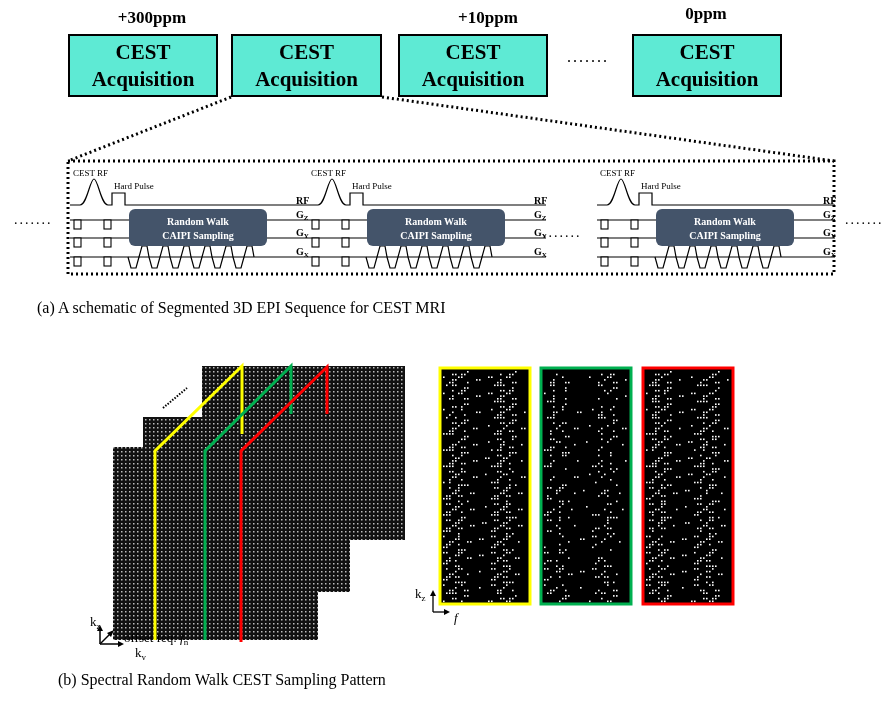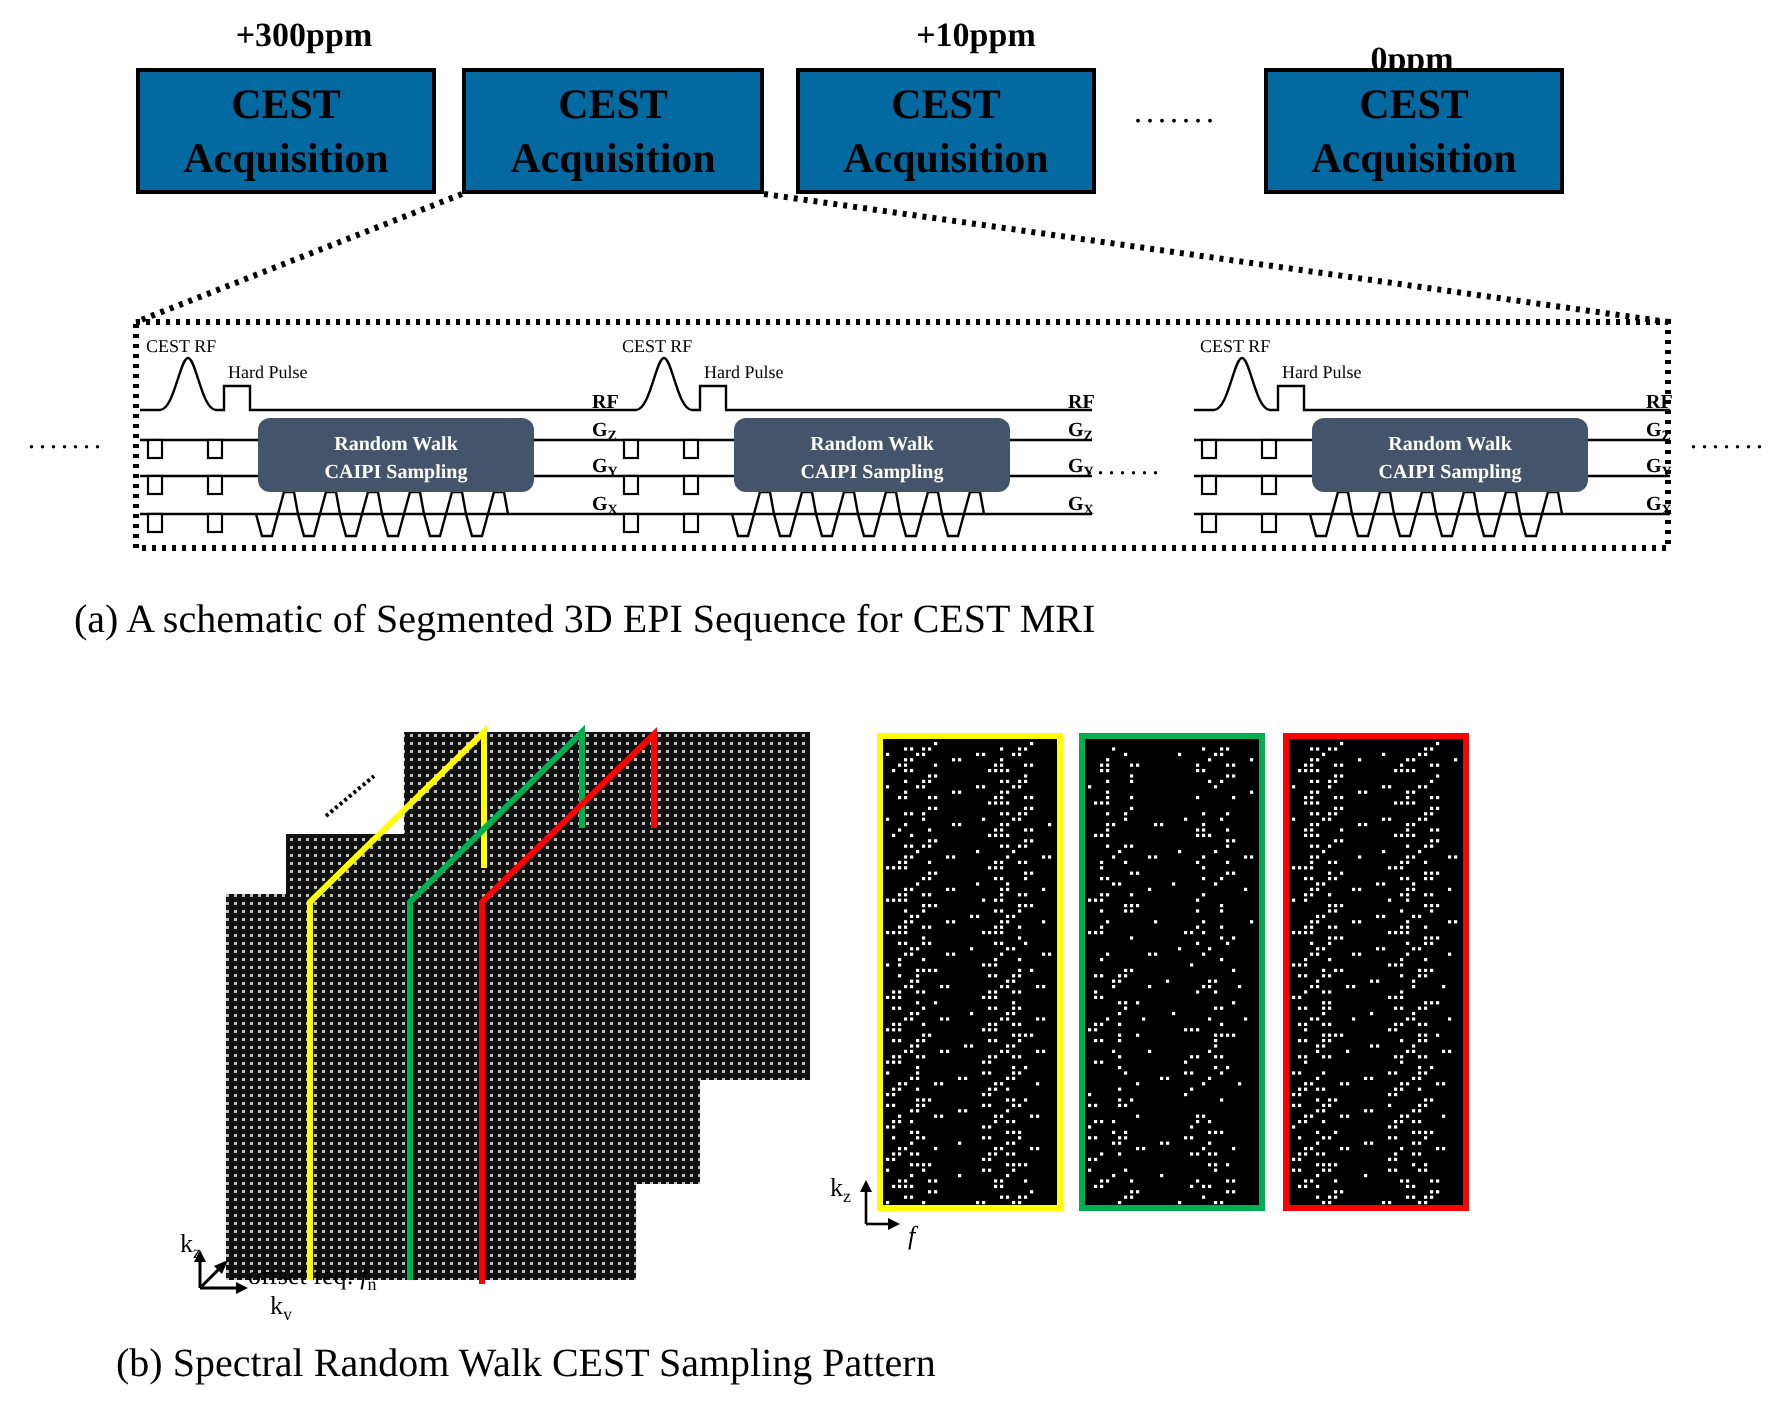--- a/index.html
+++ b/index.html
@@ -1,23 +1,23 @@
 <!DOCTYPE html>
 <html><head>
 <meta charset="utf-8">
 <style>
   html, body { margin: 0; padding: 0; background: #ffffff; }
   body { width: 889px; height: 703px; position: relative; overflow: hidden;
          font-family: "Liberation Serif", "DejaVu Serif", serif; color: #000; }
   .abs { position: absolute; }
   .ppm-label { font-size: 17px; text-align: center; width: 160px; font-weight: bold; }
-  .cest-box { border: 2.5px solid #000; box-sizing: border-box; background: #0369a1;
+  .cest-box { border: 2.5px solid #000; box-sizing: border-box; background: #5eead4;
               display: flex; flex-direction: column; align-items: center; justify-content: center;
               font-weight: bold; font-size: 21px; line-height: 27px; }
-  .caption { font-size: 20px; }
+  .caption { font-size: 16px; }
   .dots-text { font-size: 16px; letter-spacing: 2px; }
   svg text { font-family: "Liberation Serif", "DejaVu Serif", serif; }
 </style>
 </head>
 <body>
 
 <div>
   <div class="abs ppm-label" style="left:72px; top:8px;">+300ppm</div>
   <div class="abs cest-box" style="left:68px; top:34px; width:150px; height:63px;">
     <span>CEST</span>
@@ -31,21 +31,21 @@
   </div>
 
   <div class="abs ppm-label" style="left:408px; top:8px;">+10ppm</div>
   <div class="abs cest-box" style="left:398px; top:34px; width:150px; height:63px;">
     <span>CEST</span>
     <span>Acquisition</span>
   </div>
 
   <div class="abs dots-text" style="left:567px; top:48px;">.......</div>
 
-  <div class="abs ppm-label" style="left:626px; top:20px;">0ppm</div>
+  <div class="abs ppm-label" style="left:626px; top:4px;">0ppm</div>
   <div class="abs cest-box" style="left:632px; top:34px; width:150px; height:63px;">
     <span>CEST</span>
     <span>Acquisition</span>
   </div>
 </div>
 
 <svg class="abs" style="left:0; top:0;" width="889" height="300">
 
   <line x1="231" y1="97" x2="68" y2="161" stroke="#000" stroke-width="3" stroke-dasharray="2 3"></line>
   <line x1="382" y1="97" x2="834" y2="161" stroke="#000" stroke-width="3" stroke-dasharray="2 3"></line>

